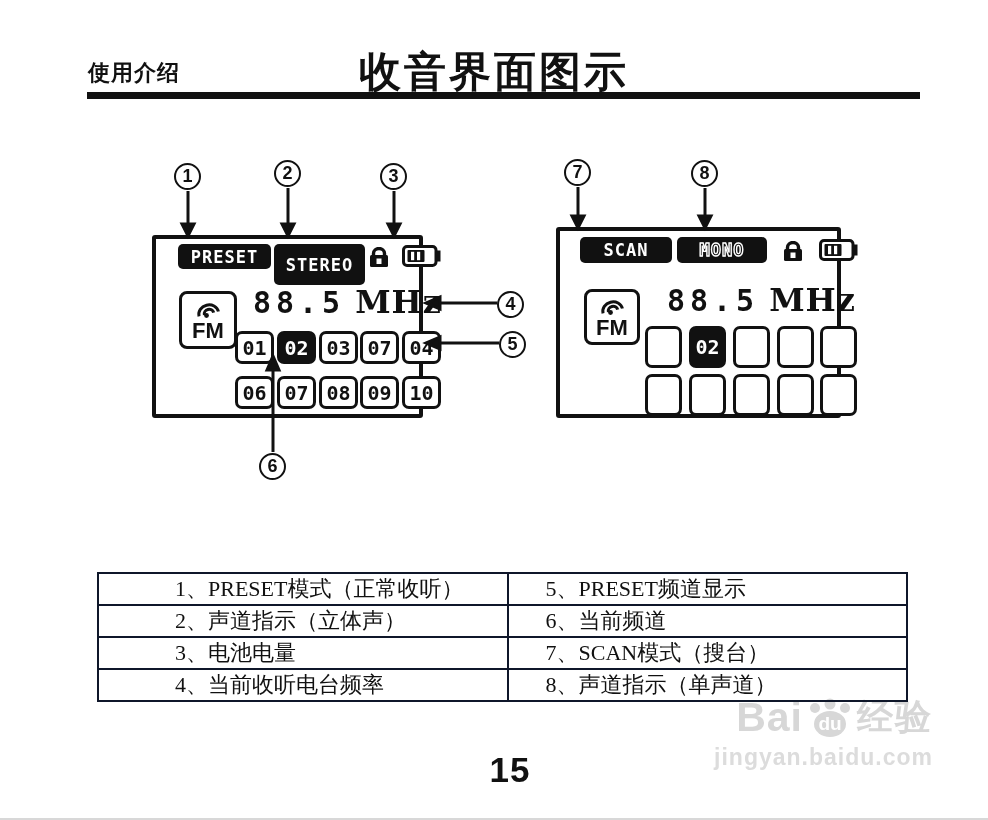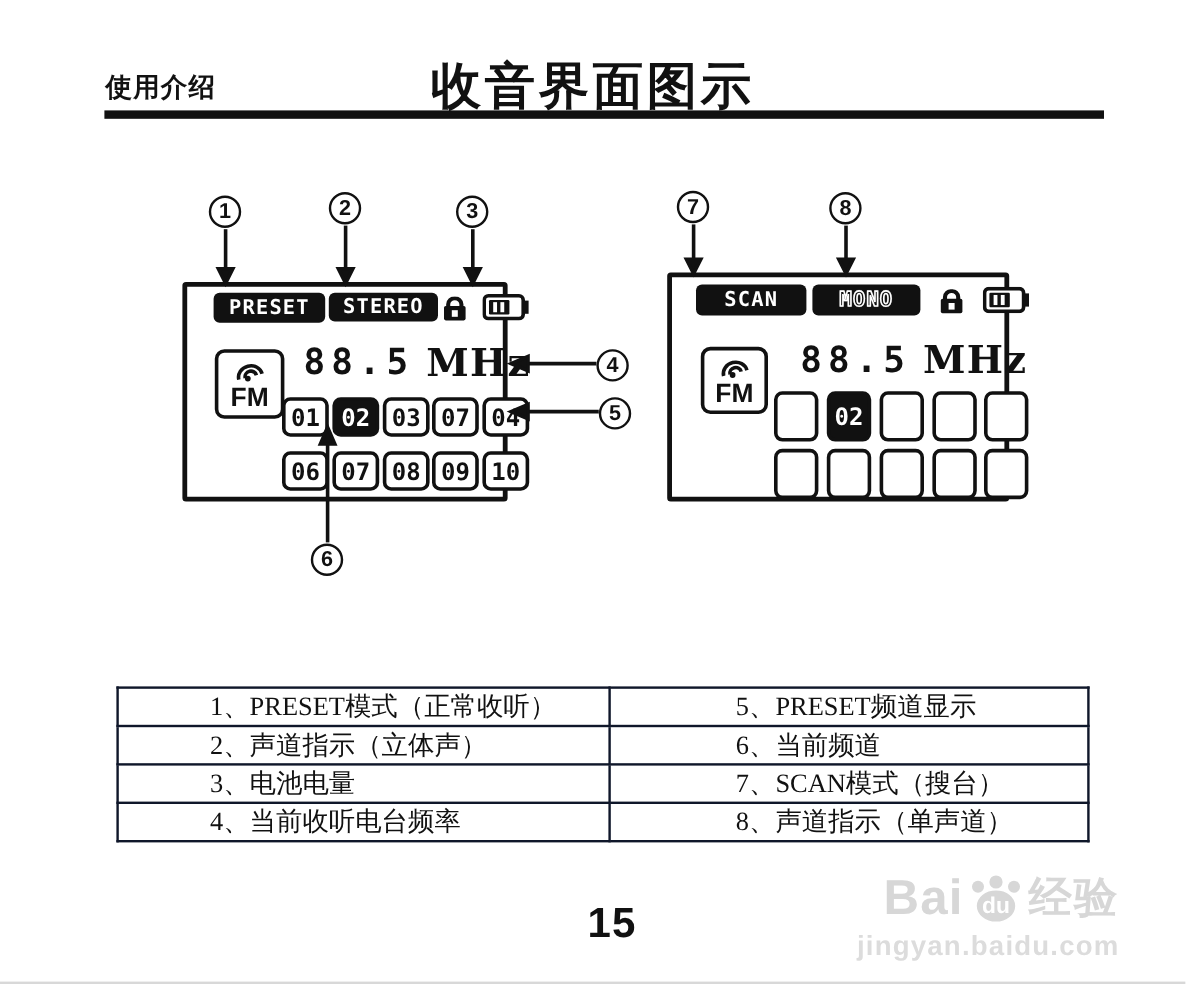--- a/index.html
+++ b/index.html
@@ -17,21 +17,21 @@
   
   .lcd { position:absolute; background:#fff; border:4px solid #111; border-radius:3px; z-index:1; }
   .lcd-left  { left:152px; top:235px; width:271px; height:183px; }
   .lcd-right { left:556px; top:227px; width:285px; height:191px; }
   .lcd > * { position:absolute;margin-left:18px; }
 
   .badge { background:#111; color:#fff; border-radius:5px;
            font-family:"DejaVu Sans Mono", monospace; font-weight:bold; font-size:17px; letter-spacing:1px;
            display:flex; align-items:center; justify-content:center; }
   .badge-preset { left:4px;  top:5px; width:93px; height:25px; }
-  .badge-stereo { left:100px; top:5px; width:91px; height:24px; }
+  .badge-stereo { left:100px; top:5px; width:91px; height:41px; }
   .badge-scan   { left:2px;  top:6px; width:92px; height:26px; }
   .badge-mono   { left:99px; top:6px; width:90px; height:26px;
                   color:#111; -webkit-text-stroke:1.3px #fff; text-shadow:0 0 1px #fff,0 0 1px #fff; }
 
   .icon-lock-l { left:194px; top:8px; }
   .icon-batt-l { left:228px; top:6px; }
   .icon-lock-r { left:204px; top:10px; }
   .icon-batt-r { left:241px; top:8px; }
 
   .fmbox { border:3px solid #111; border-radius:8px; display:flex; flex-direction:column;
@@ -64,26 +64,26 @@
   .c1{left:174px;top:163px}.c2{left:274px;top:160px}.c3{left:380px;top:163px}
   .c4{left:497px;top:291px}.c5{left:499px;top:331px}.c6{left:259px;top:453px}
   .c7{left:564px;top:159px}.c8{left:691px;top:160px}
   .arrow-layer { position:absolute; left:0; top:0; z-index:5; pointer-events:none; }
 
   
   .legend { position:absolute; left:97px; top:572px; width:811px; border-collapse:collapse; z-index:2;
             font-family:"Liberation Serif", serif; font-size:22px; }
   .legend td { border:2px solid #0f172a; height:31px; padding:0 0 0 76px; white-space:nowrap; }
   .legend td.col-l { width:411px; }
-  .legend td.col-r { width:400px; padding-left:104px; }
+  .legend td.col-r { width:400px; padding-left:36px; }
 
   
   .page-number { position:absolute; left:0; right:0; top:750px; text-align:center;
                  font-size:35px; font-weight:bold; letter-spacing:1px; transform:translateX(16px); }
-  .watermark { position:absolute; right:55px; top:724px; text-align:left; color:#d7d7d7; z-index:0; }
+  .watermark { position:absolute; right:55px; top:693px; text-align:left; color:#d7d7d7; z-index:0; }
   .wm-brand { display:flex; align-items:center; justify-content:flex-end; gap:3px; }
   .wm-bai { font-size:41px; font-weight:bold; letter-spacing:1px; }
   .wm-jy  { font-size:36px; font-weight:bold; letter-spacing:2px; }
   .wm-url { font-size:23px; font-weight:bold; letter-spacing:1px; margin-top:2px; color:#dcdcdc; }
 </style>
 </head>
 <body>
 
 <div class="page">
 

